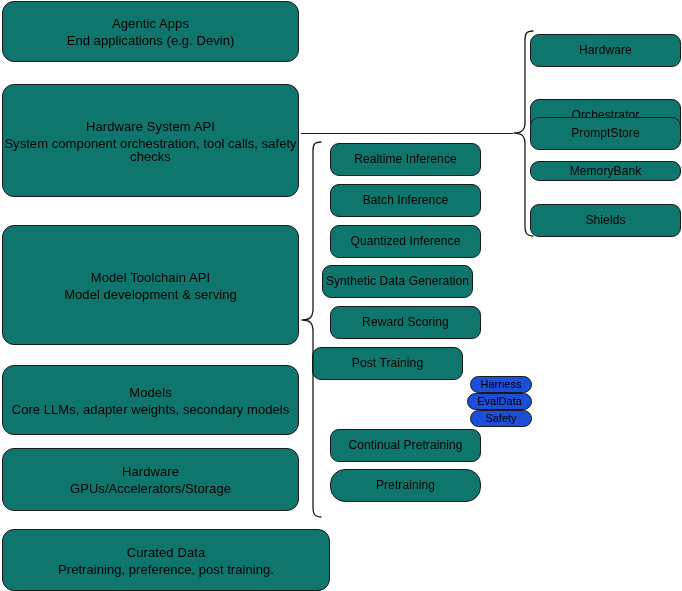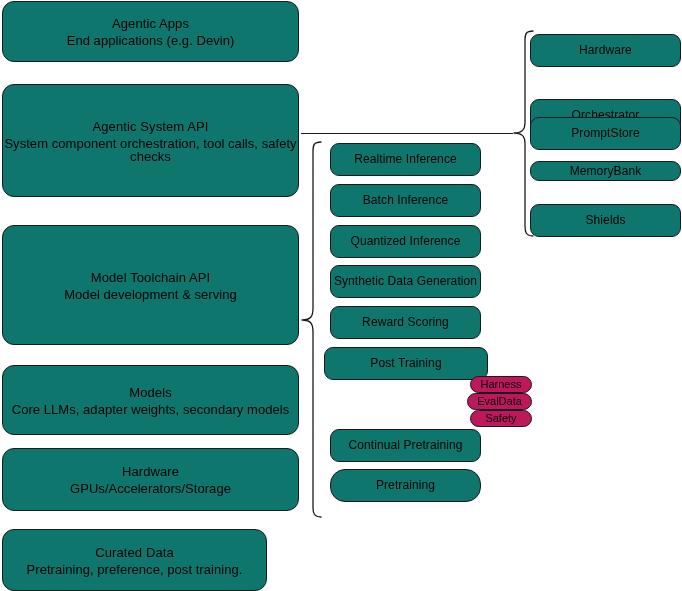--- a/index.html
+++ b/index.html
@@ -57,21 +57,21 @@
     border-radius: 9px;
   }
   .right-box .title {
     font-size: 12px;
     line-height: 15px;
   }
   .pill {
     position: absolute;
     box-sizing: border-box;
     border: 1.3px solid #1a1a1a;
-    background: #be185d;
+    background: #1d4ed8;
     border-radius: 999px;
     display: flex;
     align-items: center;
     justify-content: center;
     text-align: center;
     z-index: 6;
   }
   .pill .title {
     font-size: 11px;
     line-height: 13px;
@@ -99,40 +99,40 @@
 <body>
 
 <div id="canvas">
 
   <div class="box stack-box" style="left:2px; top:1px; width:297px; height:61px;">
     <div class="title">Agentic Apps</div>
     <div class="sub">End applications (e.g. Devin)</div>
   </div>
 
   <div class="box stack-box" style="left:2px; top:84px; width:297px; height:113px;">
-    <div class="title">Agentic System API</div>
+    <div class="title">Hardware System API</div>
     <div class="sub">System component orchestration, tool calls, safety checks</div>
   </div>
 
   <div class="box stack-box" style="left:2px; top:365px; width:297px; height:70px;">
     <div class="title">Models</div>
     <div class="sub">Core LLMs, adapter weights, secondary models</div>
   </div>
 
   <div class="box stack-box" style="left:2px; top:225px; width:297px; height:120px;">
     <div class="title">Model Toolchain API</div>
     <div class="sub">Model development &amp; serving</div>
   </div>
 
   <div class="box stack-box" style="left:2px; top:448px; width:297px; height:63px;">
     <div class="title">Hardware</div>
     <div class="sub">GPUs/Accelerators/Storage</div>
   </div>
 
-  <div class="box stack-box" style="left:2px; top:529px; width:265px; height:62px;">
+  <div class="box stack-box" style="left:2px; top:529px; width:328px; height:62px;">
     <div class="title">Curated Data</div>
     <div class="sub">Pretraining, preference, post training.</div>
   </div>
 
   <div class="connector" style="left:301px; top:133px; width:212px;"></div>
 
   <svg class="brace" style="left:300px; top:140px;" width="22" height="380" viewBox="0 0 22 380">
     <path d="M21,2 C14,2 13,5 13,11 L13,168 C13,176 11,180 2,180 C11,180 13,184 13,192 L13,367 C13,373 14,377 21,377"></path>
   </svg>
 
@@ -145,29 +145,29 @@
   </div>
 
   <div class="box mid-box" style="left:330px; top:184px; width:151px; height:33px;">
     <div class="title">Batch Inference</div>
   </div>
 
   <div class="box mid-box" style="left:330px; top:225px; width:151px; height:33px;">
     <div class="title">Quantized Inference</div>
   </div>
 
-  <div class="box mid-box" style="left:330px; top:265px; width:151px; height:33px;">
+  <div class="box mid-box" style="left:322px; top:265px; width:151px; height:33px;">
     <div class="title">Synthetic Data Generation</div>
   </div>
 
   <div class="box mid-box" style="left:330px; top:306px; width:151px; height:33px;">
     <div class="title">Reward Scoring</div>
   </div>
 
-  <div class="box mid-box" style="left:324px; top:347px; width:164px; height:33px;">
+  <div class="box mid-box" style="left:312px; top:347px; width:151px; height:33px;">
     <div class="title">Post Training</div>
   </div>
 
 
   <div class="box mid-box" style="left:330px; top:429px; width:151px; height:33px;">
     <div class="title">Continual Pretraining</div>
   </div>
 
   <div class="box mid-box" style="left:330px; top:469px; width:151px; height:33px;border-radius:15px;">
     <div class="title">Pretraining</div>

